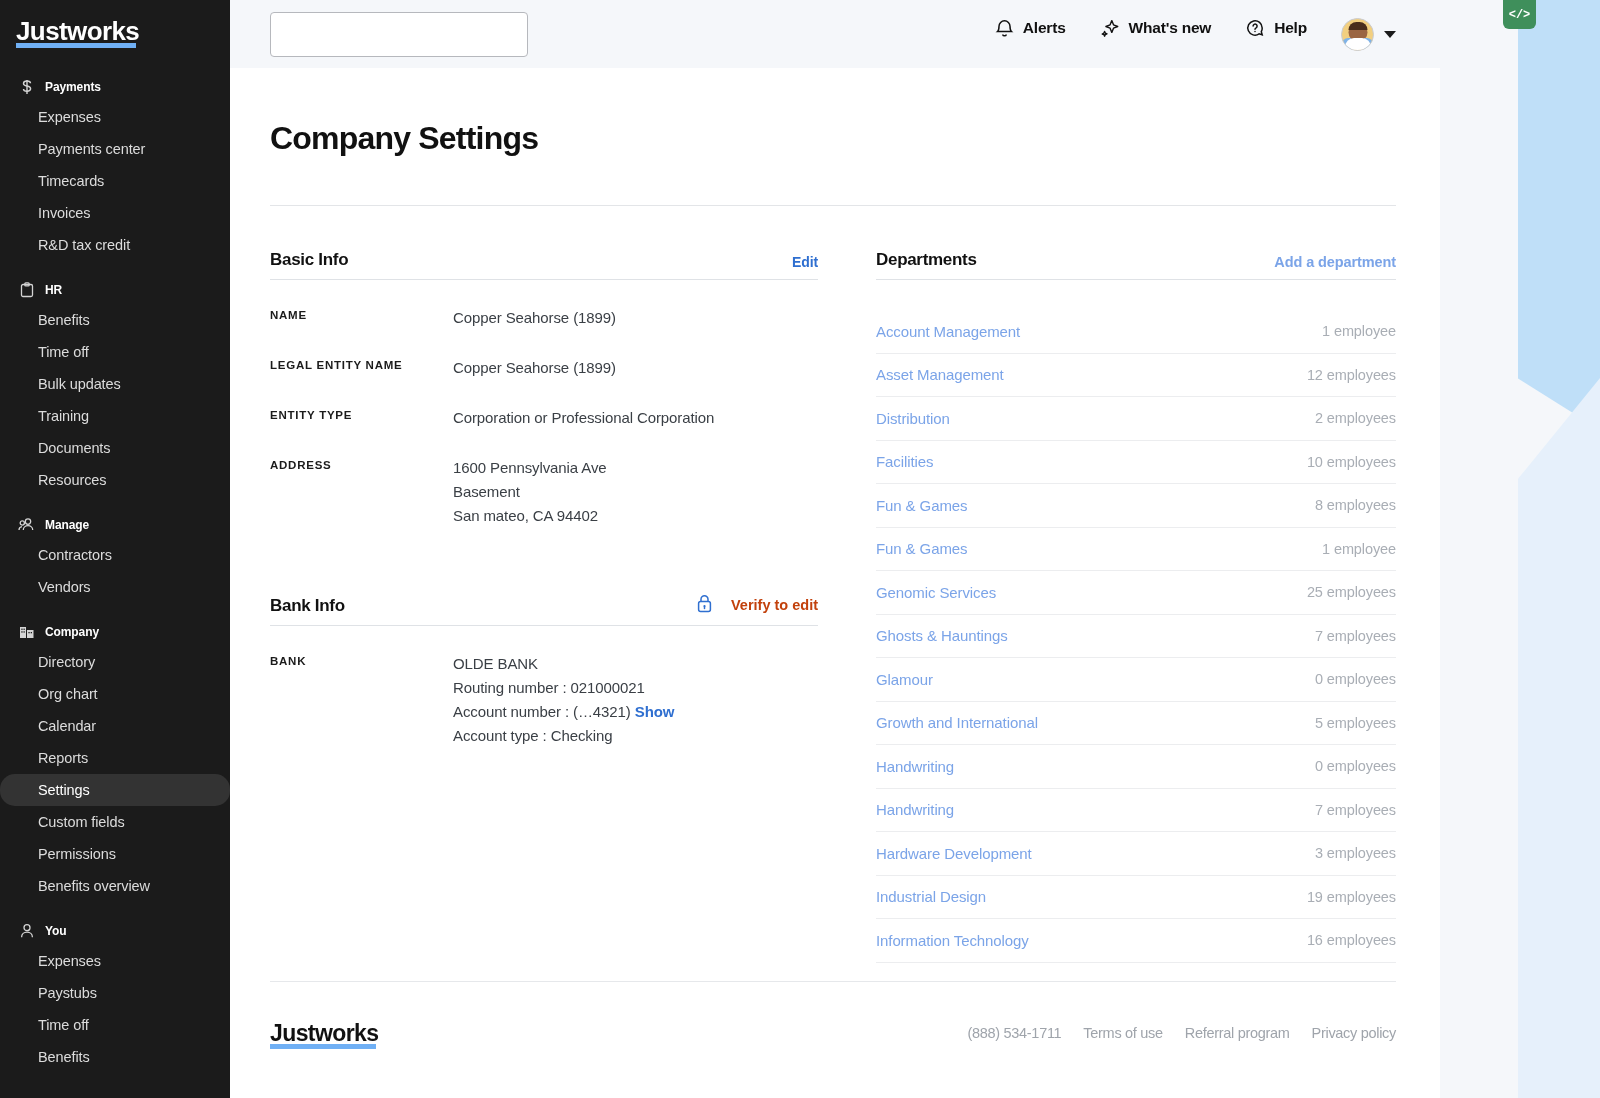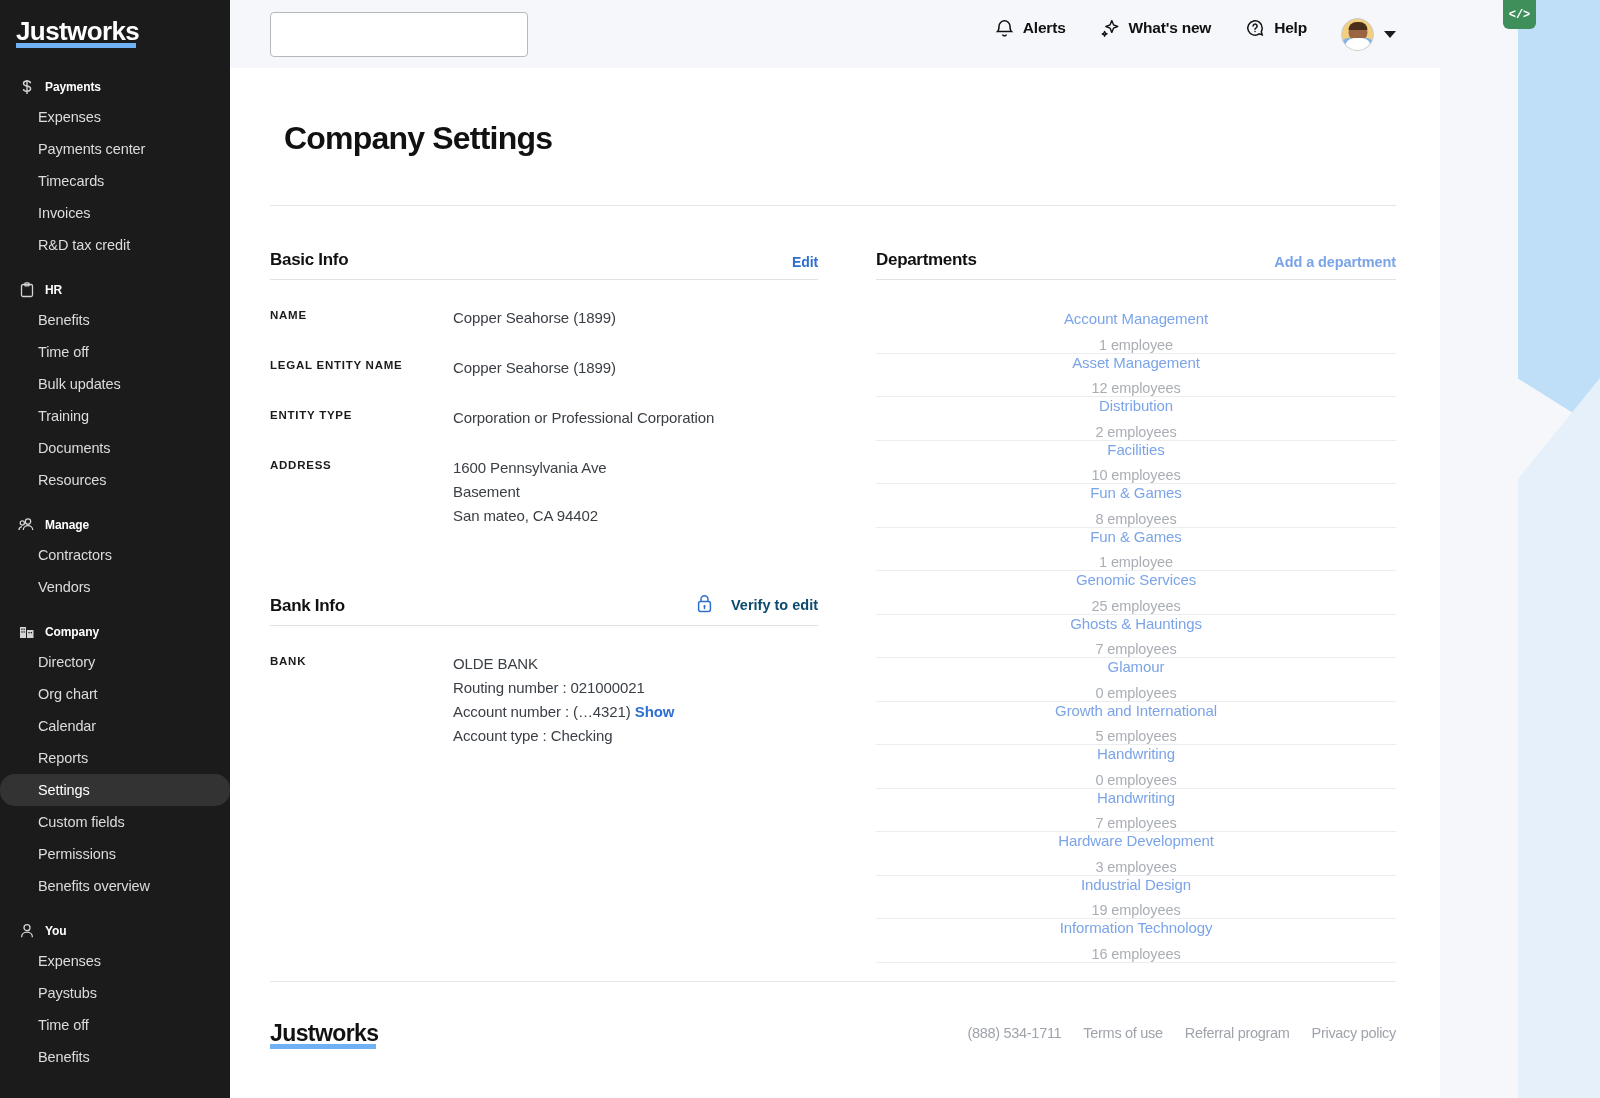--- a/index.html
+++ b/index.html
@@ -88,21 +88,21 @@
     border-radius: 0 0 6px 6px; display: flex; align-items: center; justify-content: center;
     color: #fff; font-size: 12px; font-weight: 700; font-family: "Liberation Mono", monospace; z-index: 20;
     cursor: pointer;
   }
 
   
   .sheet {
     background: #ffffff; width: 1210px; height: 1030px; padding: 0 44px 0 40px; position: relative;
   }
   .page-title {
-    font-size: 32px; font-weight: 700; color: #111; letter-spacing: -0.8px; padding-top: 52px; margin-left: 14px;
+    font-size: 32px; font-weight: 700; color: #111; letter-spacing: -0.8px; padding-top: 52px;
   }
   .title-rule { height: 1px; background: #e3e5e8; margin-top: 48px; }
 
   .cols { display: flex; gap: 58px; padding-top: 44px; }
   .col-left { width: 548px; flex: 0 0 548px; }
   .col-right { flex: 1; padding-top: 0; }
 
   .sect-head { display: flex; align-items: flex-end; justify-content: space-between; padding-bottom: 9px; }
   .sect-title { font-size: 17px; font-weight: 700; color: #111; letter-spacing: -0.3px; }
   .sect-action { font-size: 14px; font-weight: 700; color: #2f6fd0; cursor: pointer; letter-spacing: -0.1px; margin-left: 24px; }
@@ -112,25 +112,25 @@
   .kv { display: flex; padding-top: 26px; }
   .kv-key {
     width: 183px; flex: 0 0 183px; font-size: 11.5px; font-weight: 700; color: #1b1b1b;
     letter-spacing: 0.75px; text-transform: uppercase; padding-top: 3px;
   }
   .kv-val { font-size: 15px; color: #3a3f45; line-height: 24px; letter-spacing: -0.1px; }
   .kv-val .line { display: block; }
   .kv-val .inline-link { color: #2f6fd0; font-weight: 700; cursor: pointer; }
 
   .sect-bank { margin-top: 66px; }
-  .lock-action { display: flex; align-items: center; gap: 18px; color: #0c4a6e; font-weight: 700; font-size: 14.5px; cursor: pointer; }
+  .lock-action { display: flex; align-items: center; gap: 18px; color: #c2410c; font-weight: 700; font-size: 14.5px; cursor: pointer; }
   .dept-list { margin-top: 30px; }
   .dept-row {
     display: flex; align-items: center; justify-content: space-between;
-    height: 43.5px; border-bottom: 1px solid #ecedef; flex-direction: column;
+    height: 43.5px; border-bottom: 1px solid #ecedef;
   }
   .dept-row:first-child { border-top: 0; }
   .dept-name { font-size: 15px; color: #7ba4e8; cursor: pointer; letter-spacing: -0.1px; }
   .dept-count { font-size: 14.5px; color: #a9aeb5; letter-spacing: -0.1px; }
 
   
   .footer-rule { height: 1px; background: #e6e8eb; margin-top: 18px; }
   .footer { display: flex; align-items: center; justify-content: space-between; padding-top: 38px; }
   .footer-brand { font-size: 23px; font-weight: 700; letter-spacing: -0.6px; color: #111; position: relative; display: inline-block; line-height: 26px; }
   .footer-brand::after { content: ""; position: absolute; left: 0; right: 2px; bottom: -3px; height: 5px; background: #70b0f5; }

